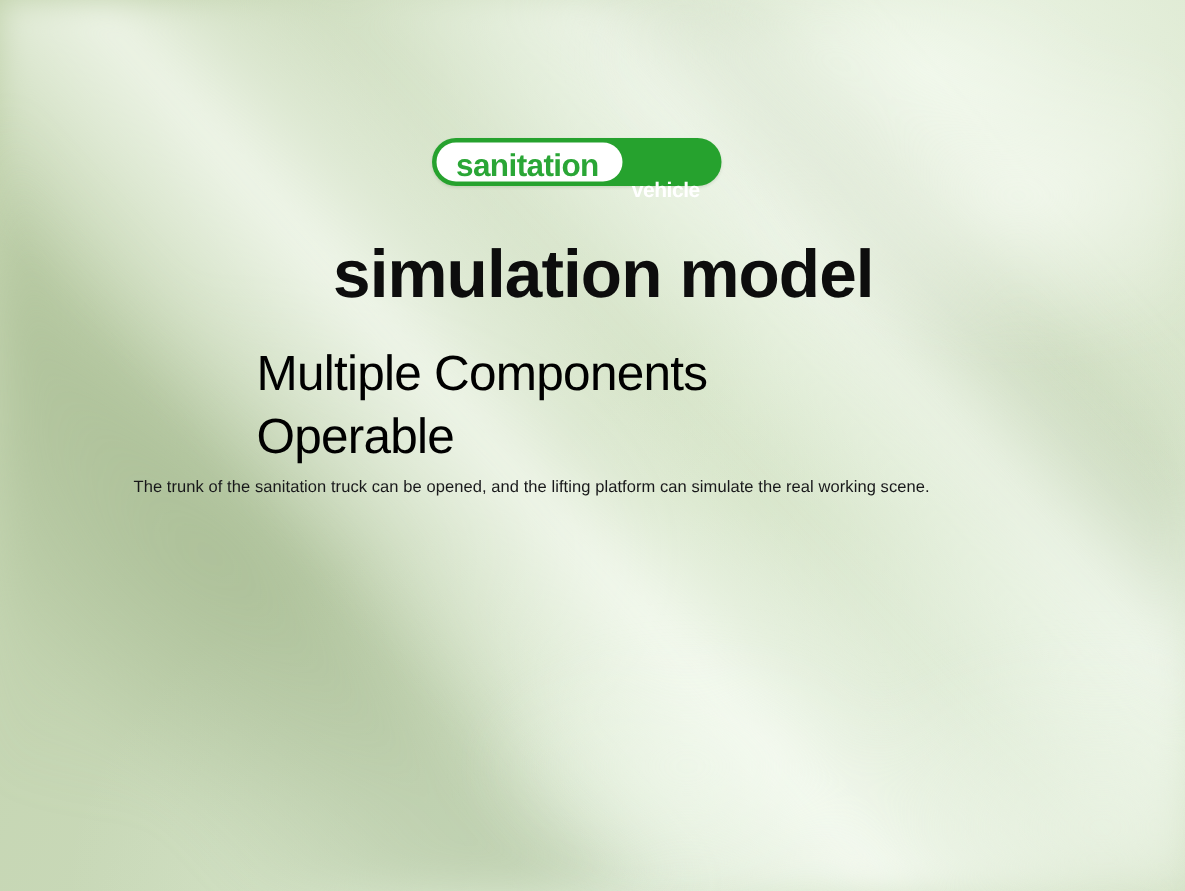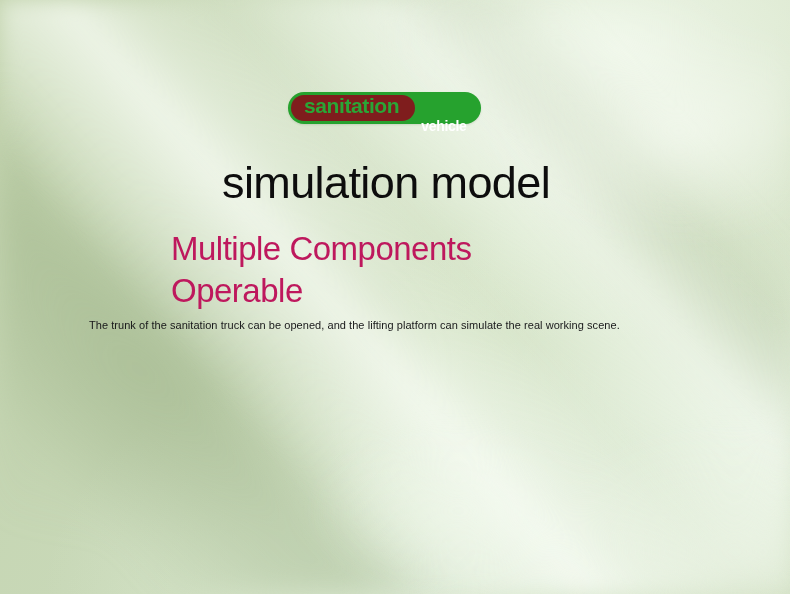--- a/index.html
+++ b/index.html
@@ -95,25 +95,25 @@
     display: flex;
     align-items: center;
     height: 32px;
     background: #26a22e;
     border-radius: 16px;
     padding: 0 14px 0 0;
     box-shadow: 0 1px 2px rgba(90,110,75,0.18);
   }
   .logo-pill-white {
     display: flex;
-    align-items: flex-start;
+    align-items: flex-end;
     height: 26px;
     margin: 0 0 0 3px;
     padding: 0 16px 0 13px;
-    background: #7f1d1d;
+    background: #ffffff;
     border-radius: 13px;
   }
   .logo-word-a {
     color: #2aa636;
     font-size: 21px;
     font-weight: 700;
     letter-spacing: -0.4px;
     line-height: 1;
     white-space: nowrap;
   }
@@ -127,35 +127,35 @@
     white-space: nowrap;
     margin-top: 35px;
   }
 
   
   .title {
     position: absolute;
     left: 222px;
     top: 160px;
     font-size: 45px;
-    font-weight: 400;
+    font-weight: 700;
     color: #0d0d0d;
     letter-spacing: -0.6px;
     line-height: 1;
     white-space: nowrap;
   }
 
   .subtitle {
     position: absolute;
     left: 171px;
     top: 228px;
     width: 380px;
     font-size: 33px;
     font-weight: 400;
-    color: #be185d;
+    color: #000000;
     letter-spacing: -0.5px;
     line-height: 1.27;
   }
 
   .body-text {
     position: absolute;
     left: 89px;
     top: 318px;
     width: 614px;
     font-size: 11px;

